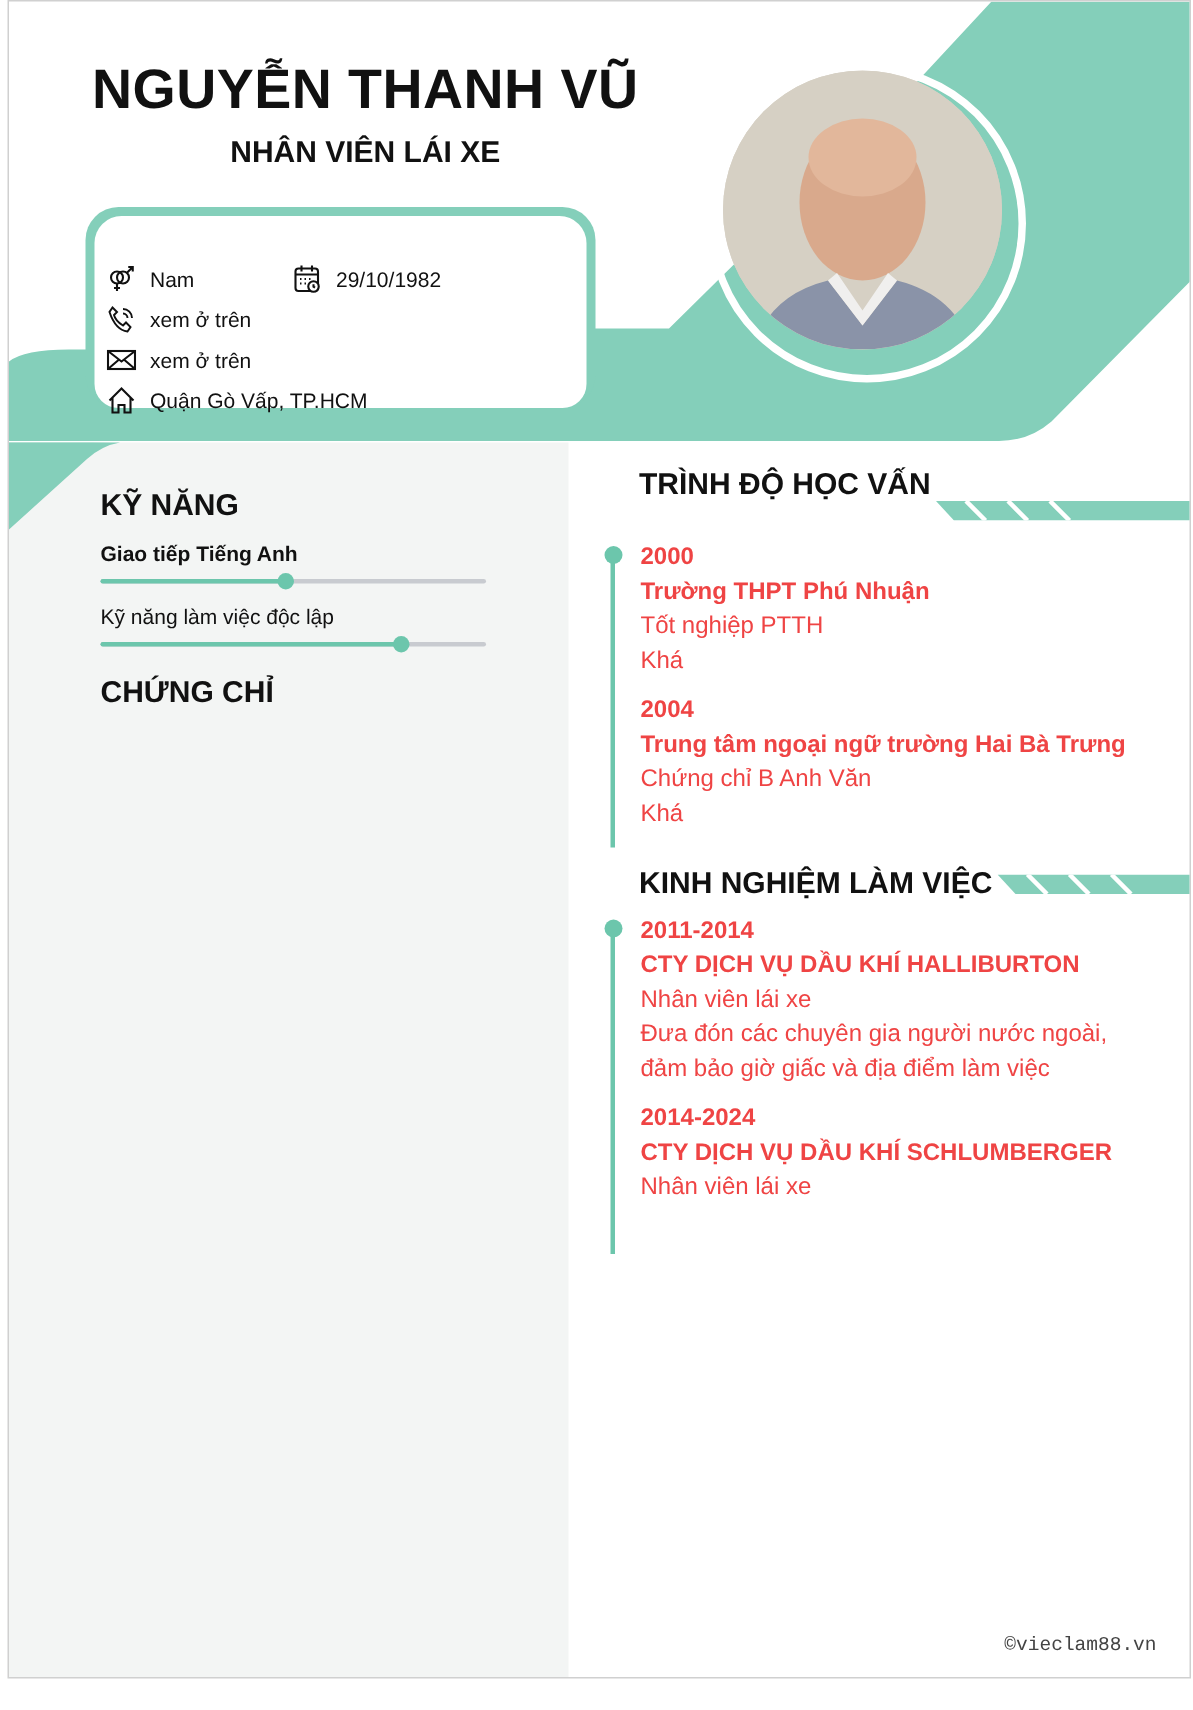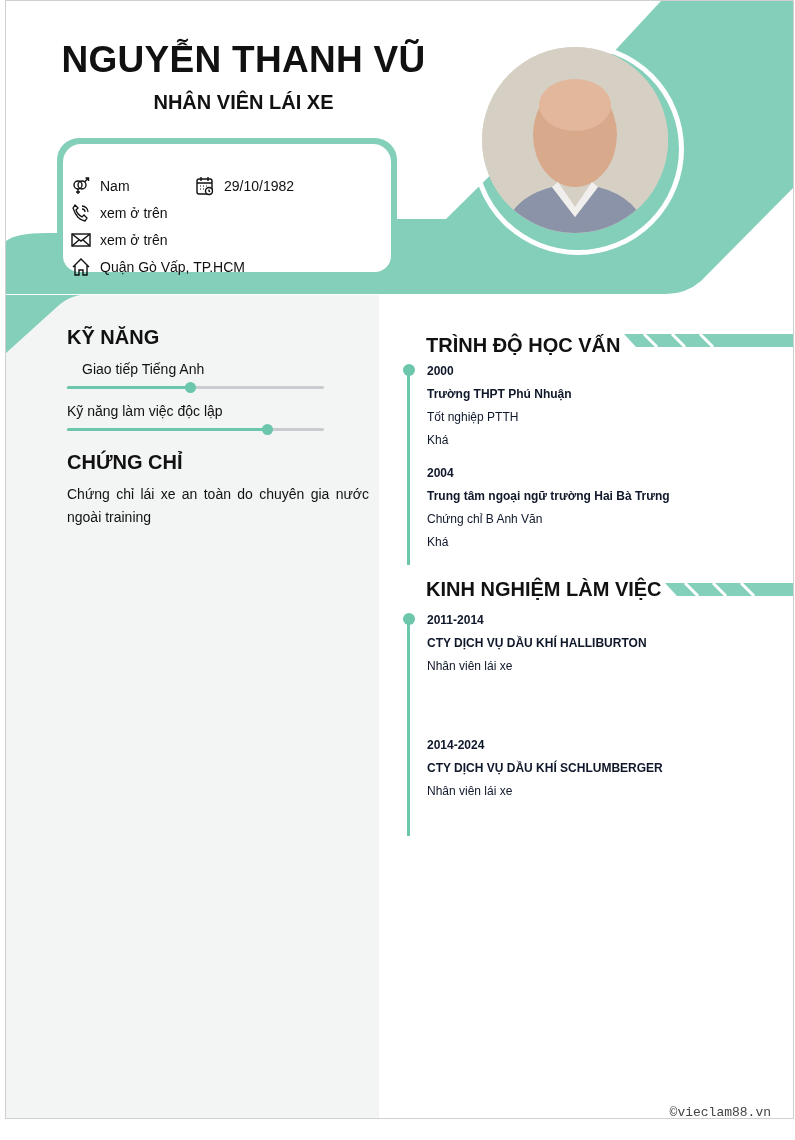--- a/index.html
+++ b/index.html
@@ -17,23 +17,23 @@
   .avatar { position:absolute; left:476px; top:46px; width:186px; height:186px; border-radius:50%; overflow:hidden; background:#d8d2c6; }
   .sec-title { position:absolute; font-weight:bold; font-size:20px; color:#111; }
   .skill-label { position:absolute; font-size:14px; color:#111; }
   .bar { position:absolute; height:3px; background:#c8cbd0; border-radius:2px; }
   .bar-fill { position:absolute; left:0; top:0; height:3px; background:#6cc6ac; border-radius:2px; }
   .bar-knob { position:absolute; top:-4px; width:11px; height:11px; border-radius:50%; background:#6cc6ac; }
   .cert-text { position:absolute; left:61px; top:482px; width:302px; font-size:14px; line-height:23px; text-align:justify; color:#111; }
   .stripe { position:absolute; height:13px; }
   .timeline-line { position:absolute; width:3px; background:#6cc6ac; }
   .timeline-dot { position:absolute; width:12px; height:12px; border-radius:50%; background:#6cc6ac; }
-  .entry { position:absolute; left:421px; width:345px; font-size:12px; line-height:23px; color:#0f172a; }
+  .entry { position:absolute; left:421px; width:345px; font-size:16px; line-height:23px; color:#ef4444; }
   .entry .b { font-weight:bold; }
-  .footer { position:absolute; right:22px; top:1088px; font-family:"Liberation Mono", monospace; font-size:13px; color:#444;margin-top:16px; }
+  .footer { position:absolute; right:22px; top:1088px; font-family:"Liberation Mono", monospace; font-size:13px; color:#444; }
 </style>
 </head>
 <body>
 
 <div class="page">
 
   <svg class="bg-svg" width="789" height="1119">
 
     <path d="M655 0 L789 0 L789 185 L695 280 Q680 293 660 293 L0 293 L0 240 Q10 232 40 232 L60 232 Q80 232 95 218 L440 218 L590 70 Z" fill="#84cfba"></path>
 
@@ -108,35 +108,34 @@
   <div class="info-row" style="left:64px;top:235px;">
     <span class="ic">
       <svg width="20" height="20" viewBox="0 0 20 20" fill="none" stroke="#111" stroke-width="1.4">
           <path d="M2 10L10 2l8 8M4 8v10h4v-5h4v5h4V8"></path>
         </svg>
     </span>
     <span>Quận Gò Vấp, TP.HCM</span>
   </div>
 
   <div class="sec-title" style="left:61px;top:325px;">KỸ NĂNG</div>
-  <div class="skill-label" style="left:76px;top:360px;">Giao tiếp Tiếng Anh</div>
+  <div class="skill-label" style="left:61px;top:360px;font-weight:bold;">Giao tiếp Tiếng Anh</div>
   <div class="bar" style="left:61px;top:385px;width:257px;">
     <div class="bar-fill" style="width:123px;"></div>
     <div class="bar-knob" style="left:118px;"></div>
   </div>
   <div class="skill-label" style="left:61px;top:402px;">Kỹ năng làm việc độc lập</div>
   <div class="bar" style="left:61px;top:427px;width:257px;">
     <div class="bar-fill" style="width:200px;"></div>
     <div class="bar-knob" style="left:195px;"></div>
   </div>
 
   <div class="sec-title" style="left:61px;top:450px;">CHỨNG CHỈ</div>
-  <div class="cert-text">Chứng chỉ lái xe an toàn do chuyên gia nước ngoài training</div>
 
-  <div class="sec-title" style="left:420px;top:333px;">TRÌNH ĐỘ HỌC VẤN</div>
+  <div class="sec-title" style="left:420px;top:311px;">TRÌNH ĐỘ HỌC VẤN</div>
   <svg class="stripe" style="left:618px;top:333px;" width="171" height="13">
     <path d="M0 0 H171 V13 H12 Z" fill="#84cfba"></path>
     <path d="M20 0 L33 13 M48 0 L61 13 M76 0 L89 13" stroke="#fff" stroke-width="3"></path>
   </svg>
   <div class="timeline-line" style="left:401px;top:368px;height:196px;"></div>
   <div class="timeline-dot" style="left:397px;top:363px;"></div>
 
   <div class="entry" style="top:359px;">
     <div class="b">2000</div>
     <div class="b">Trường THPT Phú Nhuận</div>
@@ -155,20 +154,21 @@
     <path d="M0 0 H130 V13 H12 Z" fill="#84cfba"></path>
     <path d="M20 0 L33 13 M48 0 L61 13 M76 0 L89 13" stroke="#fff" stroke-width="3"></path>
   </svg>
   <div class="timeline-line" style="left:401px;top:617px;height:218px;"></div>
   <div class="timeline-dot" style="left:397px;top:612px;"></div>
 
   <div class="entry" style="top:608px;">
     <div class="b">2011-2014</div>
     <div class="b">CTY DỊCH VỤ DẦU KHÍ HALLIBURTON</div>
     <div>Nhân viên lái xe</div>
+    <div>Đưa đón các chuyên gia người nước ngoài, đảm bảo giờ giấc và địa điểm làm việc</div>
   </div>
   <div class="entry" style="top:733px;">
     <div class="b">2014-2024</div>
     <div class="b">CTY DỊCH VỤ DẦU KHÍ SCHLUMBERGER</div>
     <div>Nhân viên lái xe</div>
   </div>
 
   <div class="footer">©vieclam88.vn</div>
 </div>
 

